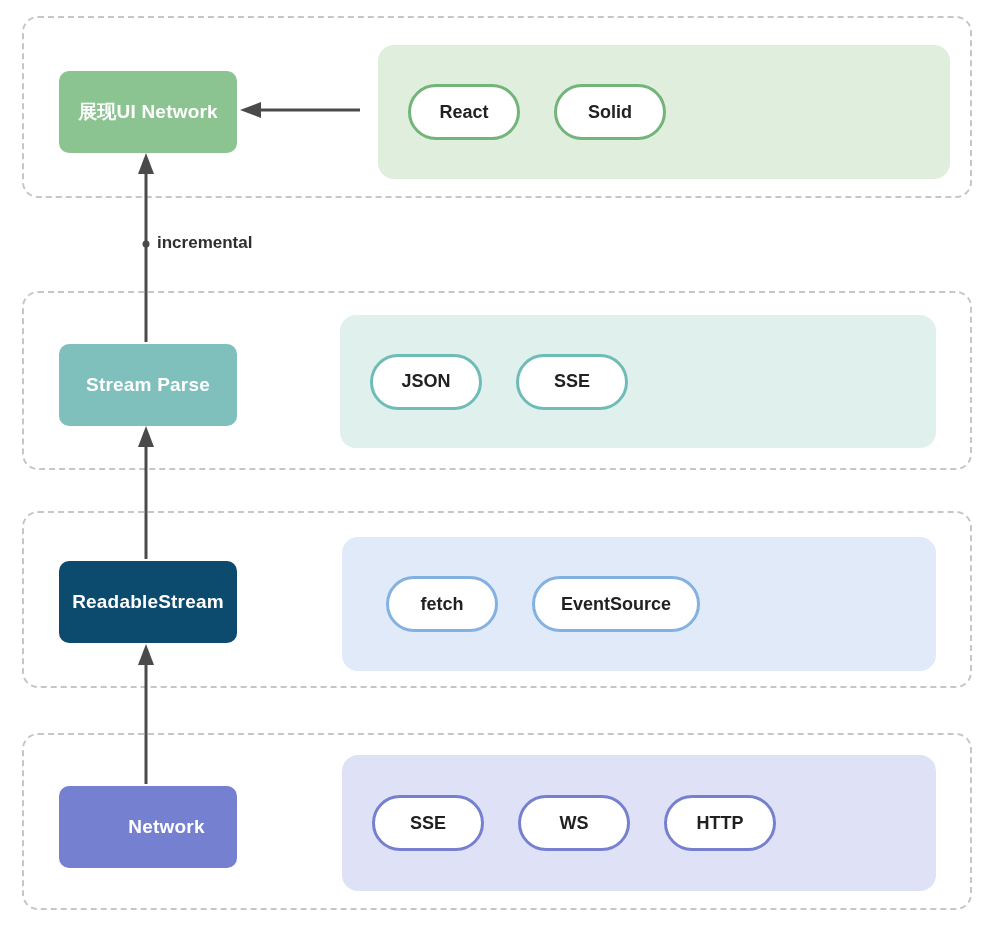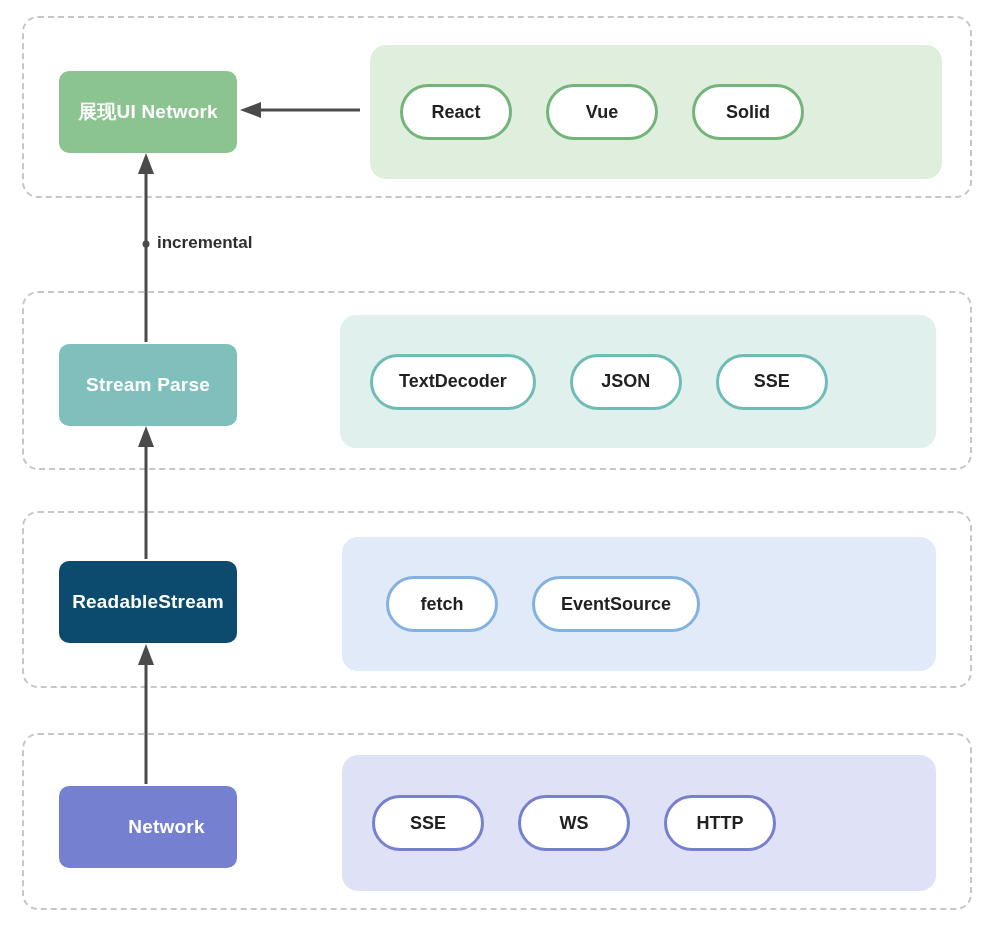--- a/index.html
+++ b/index.html
@@ -50,21 +50,21 @@
 
   
   .pillbox {
     position: absolute;
     border-radius: 16px;
     display: flex;
     align-items: center;
     gap: 34px;
     padding-left: 30px;
   }
-  .layer-ui      .pillbox { left: 346px; top: 27px; width: 572px; height: 134px; }
+  .layer-ui      .pillbox { left: 354px; top: 27px; width: 572px; height: 134px; }
   .layer-parse   .pillbox { left: 316px; top: 22px; width: 596px; height: 133px; }
   .layer-stream  .pillbox { left: 318px; top: 24px; width: 594px; height: 134px; }
   .layer-network .pillbox { left: 318px; top: 20px; width: 594px; height: 136px; }
 
   .pill {
     height: 56px;
     min-width: 112px;
     padding: 0 26px;
     border-radius: 999px;
     background: #ffffff;
@@ -99,28 +99,26 @@
 </head>
 <body>
 
 <div class="canvas">
 
   <div id="layers-root">
       <section class="layer layer-ui">
         <div class="node" style="background: rgb(139, 196, 145);">展现UI Network</div>
         <div class="pillbox" style="background: rgb(224, 238, 222);">
           <span class="pill" style="border-color: rgb(114, 180, 121);">React</span>
-          <span class="pill" style="border-color: rgb(114, 180, 121);">Vue</span>
           <span class="pill" style="border-color: rgb(114, 180, 121);">Solid</span>
         </div>
       </section>
       <section class="layer layer-parse">
         <div class="node" style="background: rgb(127, 192, 188);">Stream Parse</div>
         <div class="pillbox" style="background: rgb(223, 240, 237);">
-          <span class="pill" style="border-color: rgb(111, 188, 182);">TextDecoder</span>
           <span class="pill" style="border-color: rgb(111, 188, 182);">JSON</span>
           <span class="pill" style="border-color: rgb(111, 188, 182);">SSE</span>
         </div>
       </section>
       <section class="layer layer-stream">
         <div class="node" style="background: #0c4a6e;">ReadableStream</div>
         <div class="pillbox" style="background: rgb(224, 234, 248); padding-left: 44px;">
           <span class="pill" style="border-color: rgb(130, 177, 226);">fetch</span>
           <span class="pill" style="border-color: rgb(130, 177, 226);">EventSource</span>
         </div>

